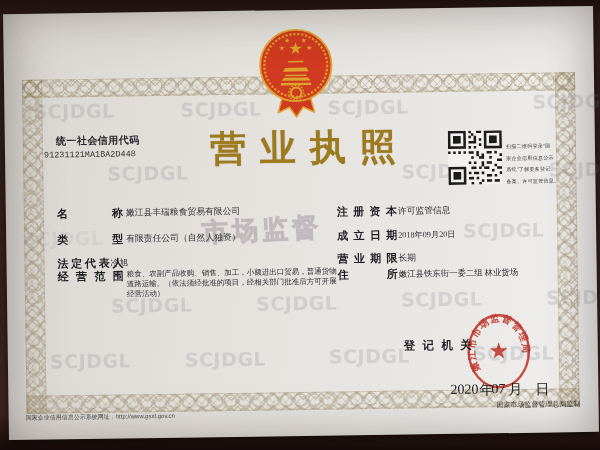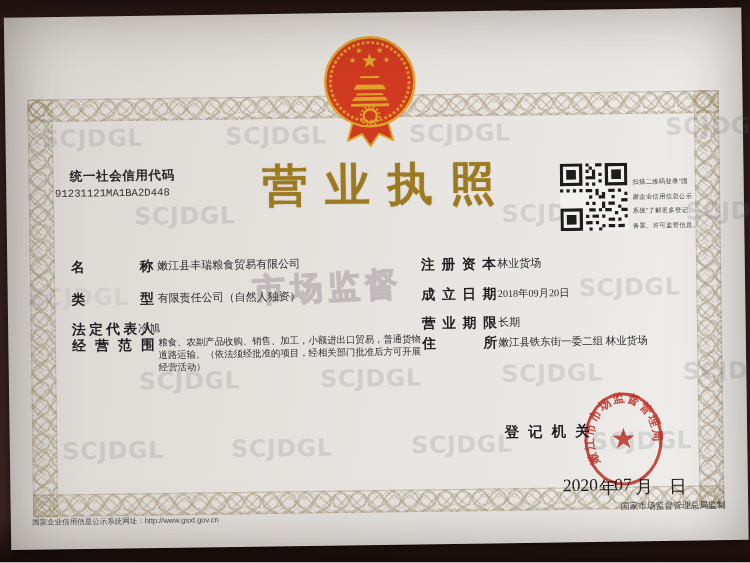--- a/index.html
+++ b/index.html
@@ -180,21 +180,21 @@
           <span>围</span>
         </div>
       <div class="fvalue fvalue-wrap" style="left:120px;top:257px">粮食、农副产品收购、销售、加工，小额进出口贸易，普通货物道路运输。（依法须经批准的项目，经相关部门批准后方可开展经营活动）</div>
 
       <div class="flabel justify-chars" style="left:331px;top:195px;width:60px">
           <span>注</span>
           <span>册</span>
           <span>资</span>
           <span>本</span>
         </div>
-      <div class="fvalue" style="left:392px;top:197px">林业货场</div>
+      <div class="fvalue" style="left:392px;top:197px">许可监管信息</div>
 
       <div class="flabel justify-chars" style="left:331px;top:219px;width:60px">
           <span>成</span>
           <span>立</span>
           <span>日</span>
           <span>期</span>
         </div>
       <div class="fvalue" style="left:392px;top:221px;font-size:8.2px">2018年09月20日</div>
 
       <div class="flabel justify-chars" style="left:331px;top:242px;width:60px">

